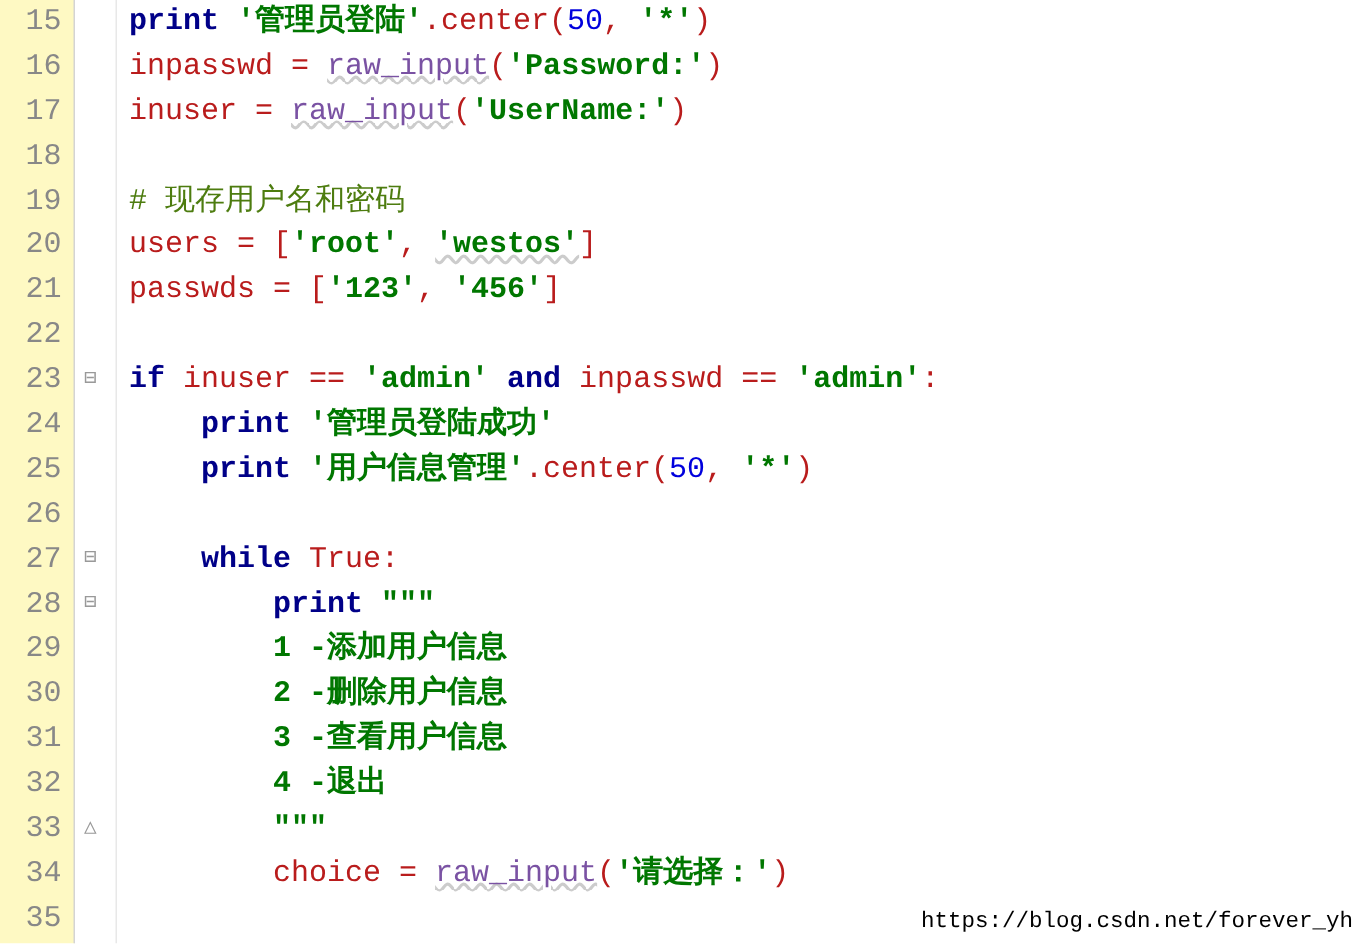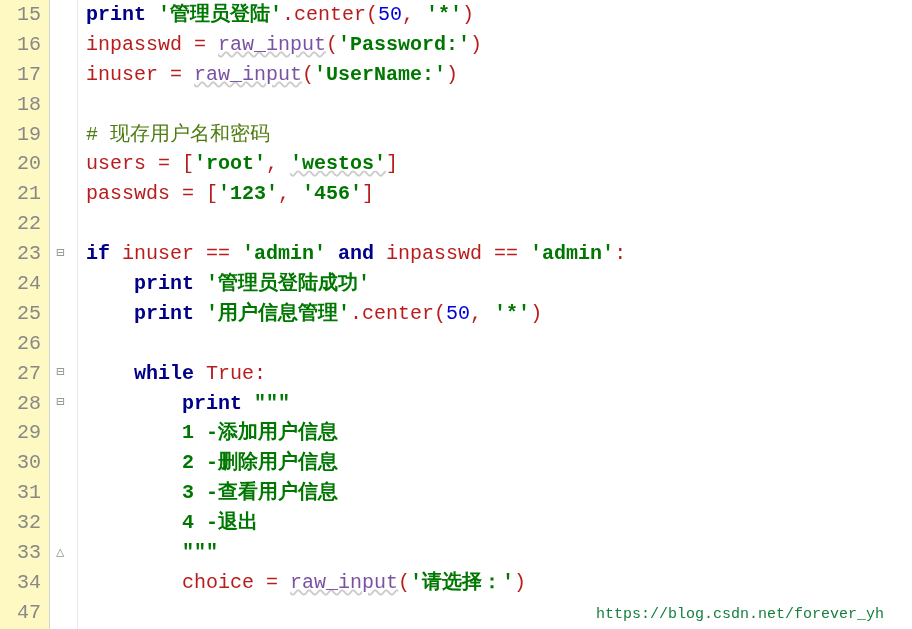--- a/index.html
+++ b/index.html
@@ -57,22 +57,22 @@
     .kw { color: #000088; font-weight: bold; }
     .str { color: #007700; font-weight: bold; }
     .str-u { color: #007700; font-weight: bold; text-decoration: underline wavy #ccc; }
     .num { color: #0000dd; }
     .fn-u { color: #7a52a3; text-decoration: underline wavy #ccc; }
     .comment { color: #4d7c0f; }
     .plain { color: #b91c1c; }
     .watermark {
       position: absolute;
       bottom: 6px;
-      right: 28px;
-      color: #15803d;
+      right: 10px;
+      color: #000000;
       font-size: 15px;
       font-family: "Courier New", monospace;
     }
   </style>
 </head>
 <body>
 
 <div class="editor">
   <div class="gutter">
     <div class="gutter-line">15</div>
@@ -88,21 +88,21 @@
     <div class="gutter-line">25</div>
     <div class="gutter-line">26</div>
     <div class="gutter-line">27</div>
     <div class="gutter-line">28</div>
     <div class="gutter-line">29</div>
     <div class="gutter-line">30</div>
     <div class="gutter-line">31</div>
     <div class="gutter-line">32</div>
     <div class="gutter-line">33</div>
     <div class="gutter-line">34</div>
-    <div class="gutter-line">47</div>
+    <div class="gutter-line">35</div>
   </div>
   <div class="fold-col">
     <div class="fold-marker" style="top:239px">⊟</div>
     <div class="fold-marker" style="top:358px">⊟</div>
     <div class="fold-marker" style="top:388px">⊟</div>
     <div class="fold-marker" style="top:538px">△</div>
   </div>
   <div class="code">
     <div class="code-line"><span class="kw">print</span> <span class="str">'管理员登陆'</span><span class="plain">.center(</span><span class="num">50</span><span class="plain">, </span><span class="str">'*'</span><span class="plain">)</span></div>
     <div class="code-line"><span class="plain">inpasswd = </span><span class="fn-u">raw_input</span><span class="plain">(</span><span class="str">'Password:'</span><span class="plain">)</span></div>

